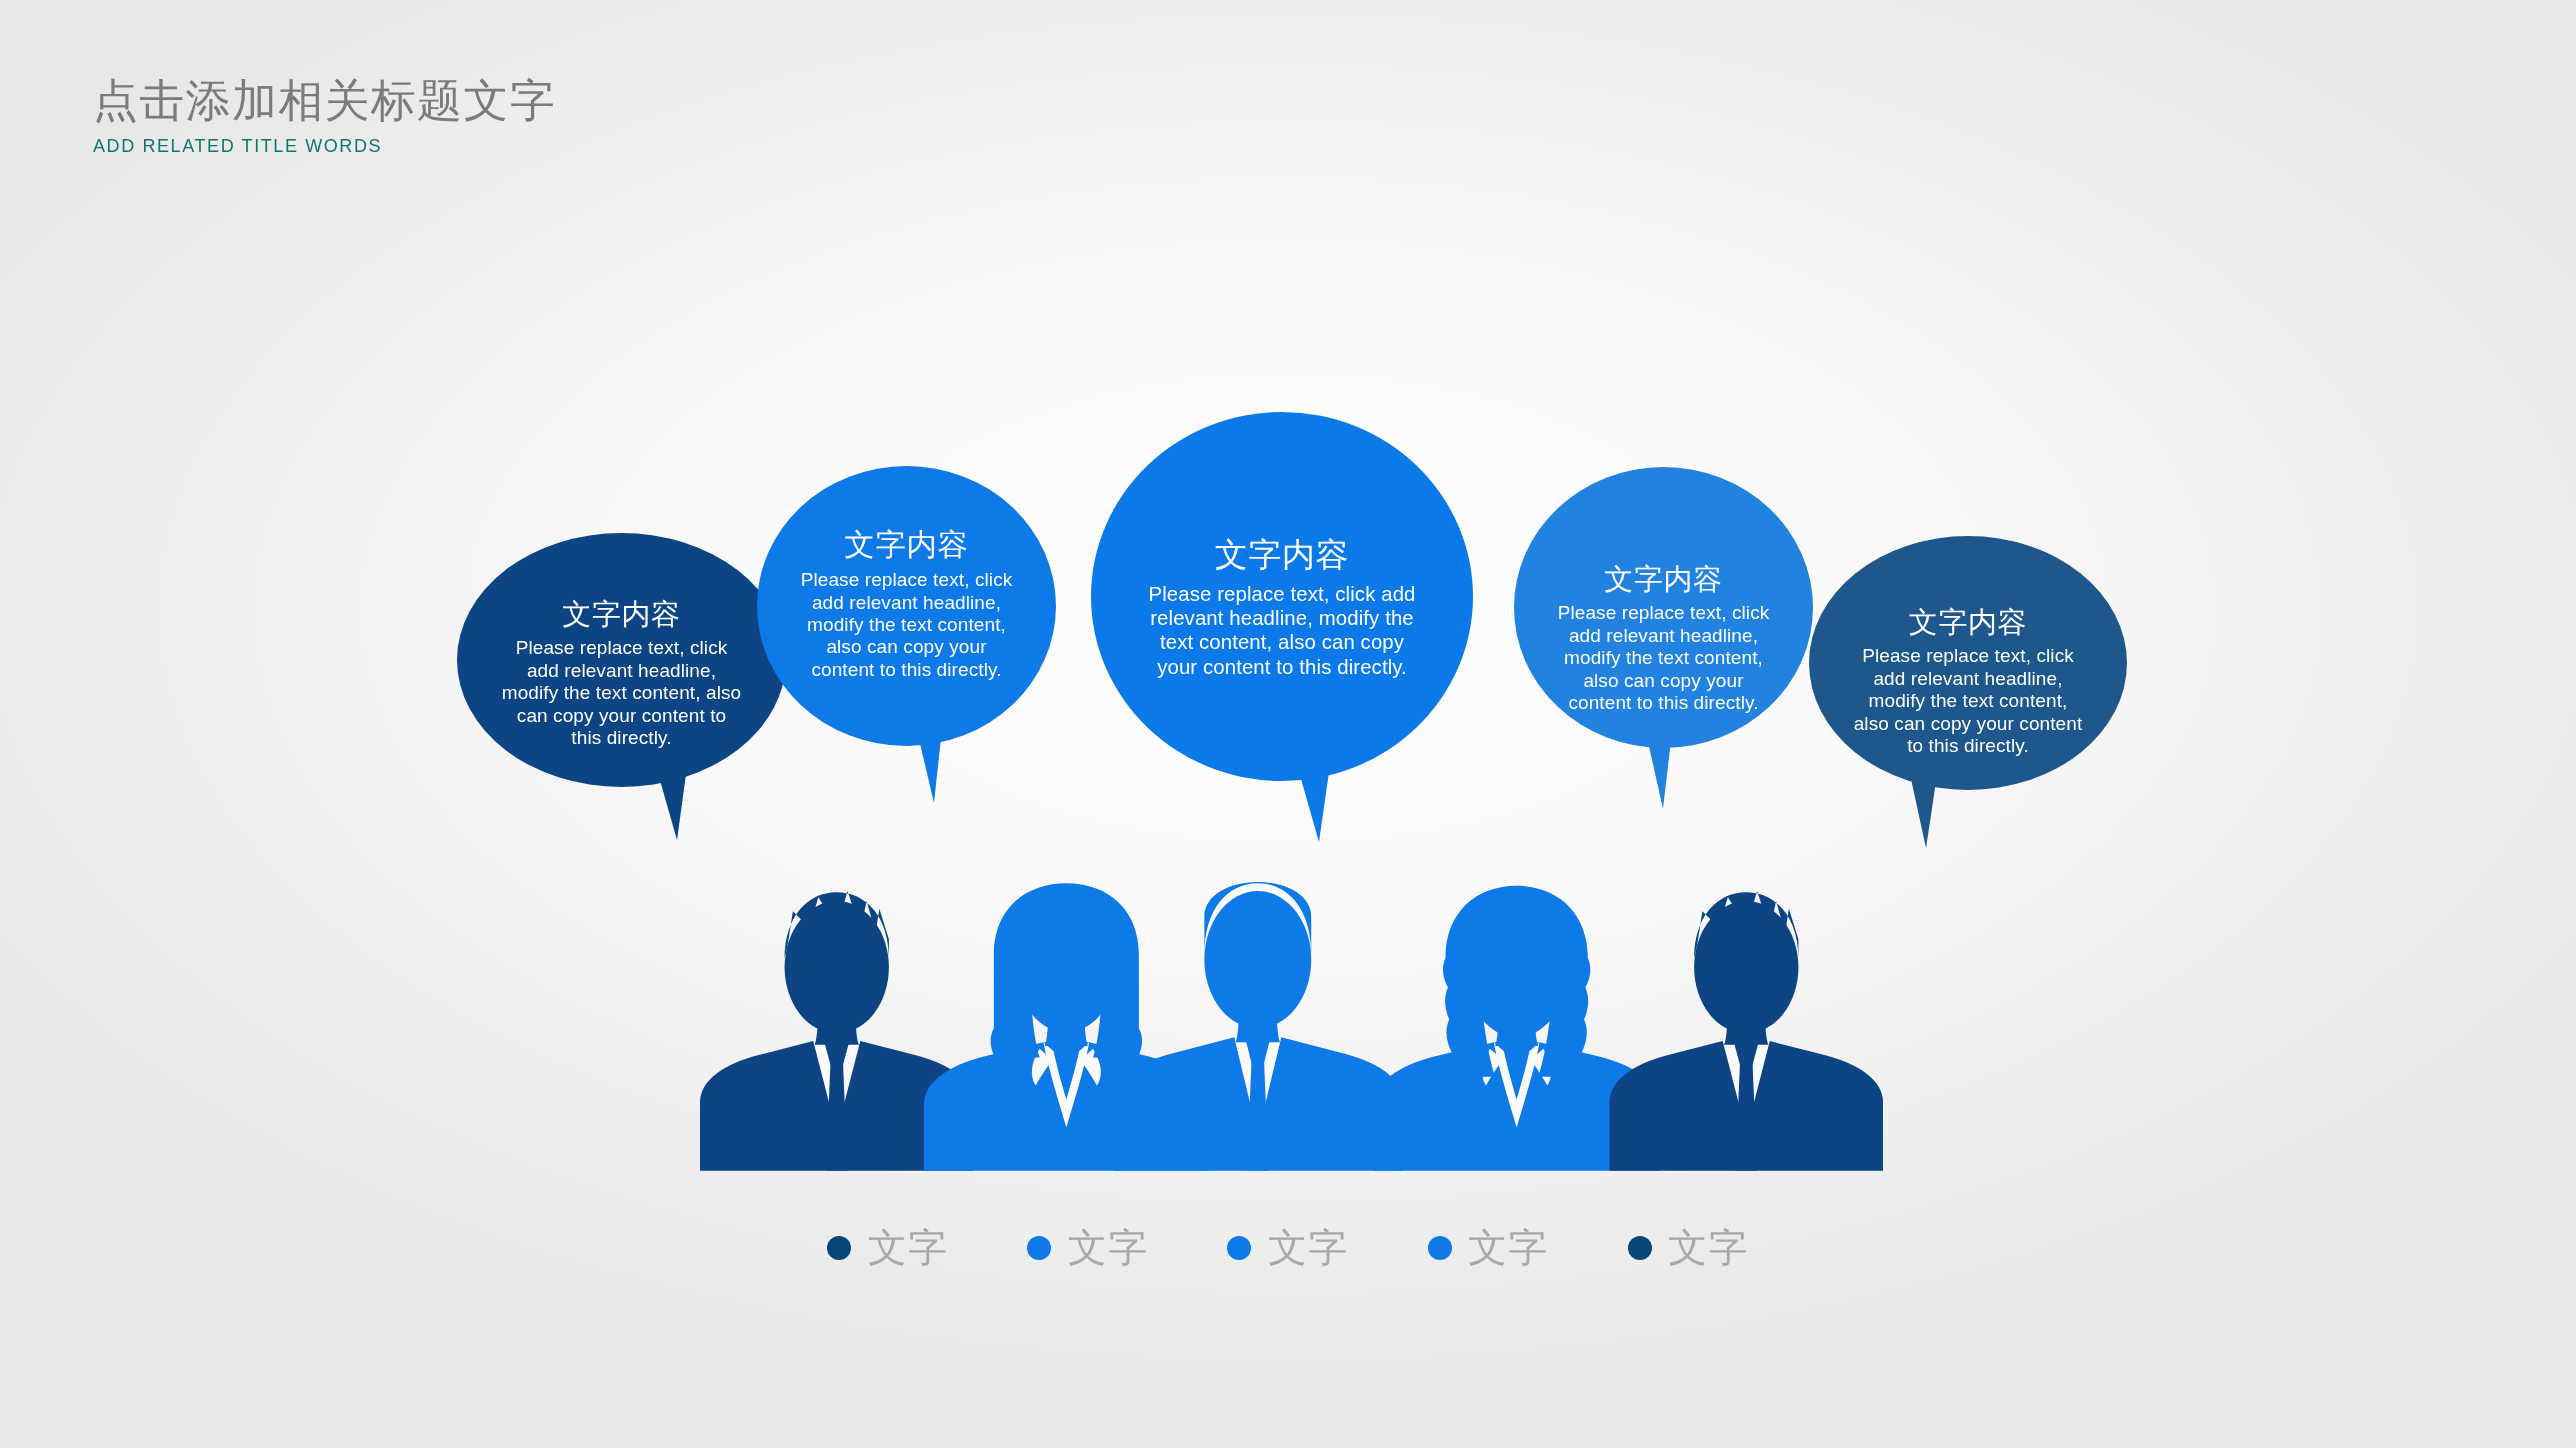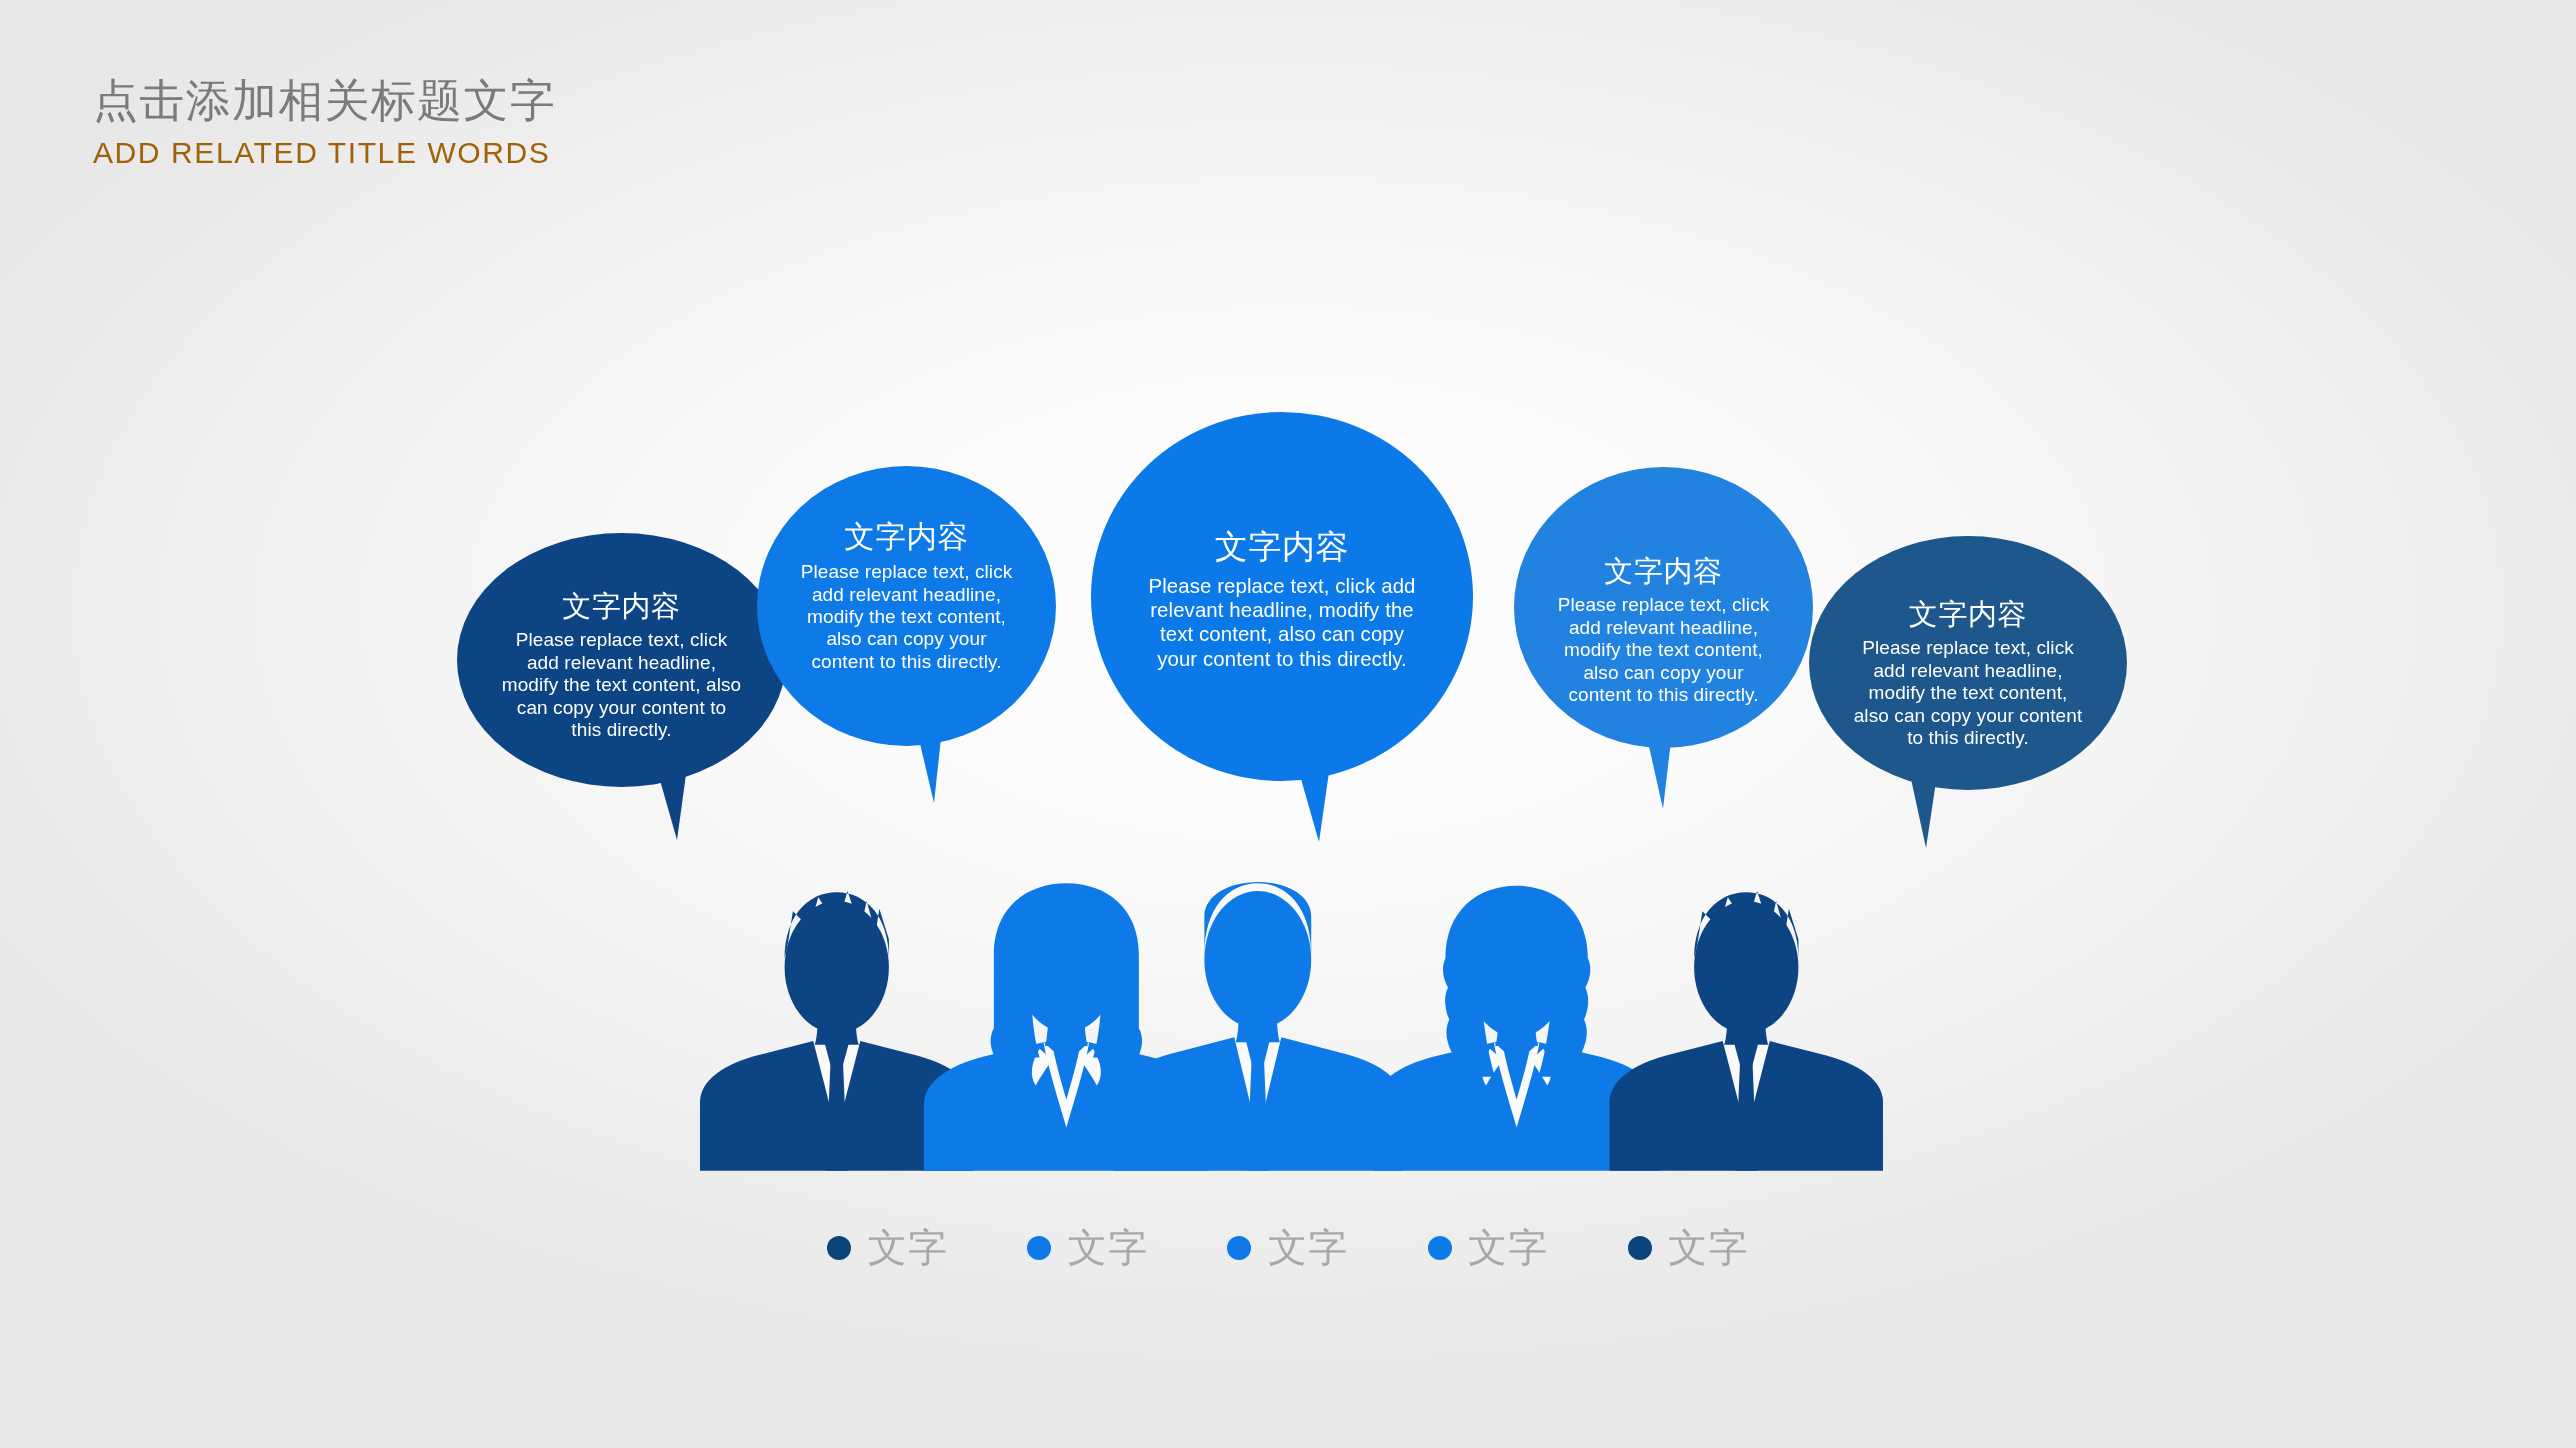--- a/index.html
+++ b/index.html
@@ -37,22 +37,22 @@
   .title-cn {
     font-size: 45px;
     color: #7b7b7b;
     letter-spacing: 1.3px;
     line-height: 1.1;
     white-space: nowrap;
     font-weight: 400;
   }
   .title-en {
     margin-top: 10.2px;
-    font-size: 30px;
-    color: #a16207;
+    font-size: 18px;
+    color: #0f766e;
     letter-spacing: 1.6px;
     white-space: nowrap;
     font-weight: 400;
   }
 
   
   .bubbles {
     position: absolute;
     left: 0;
     top: 0;
@@ -71,21 +71,21 @@
     border-radius: 50%;
   }
   .bubble .tail {
     position: absolute;
     width: 0;
     height: 0;
   }
   .bubble .content {
     position: absolute;
     left: 0;
-    top: 8px;
+    top: 16px;
     width: 100%;
     height: 100%;
     display: flex;
     flex-direction: column;
     align-items: center;
     justify-content: flex-start;
     color: #ffffff;
     box-sizing: border-box;
     text-align: center;
   }

